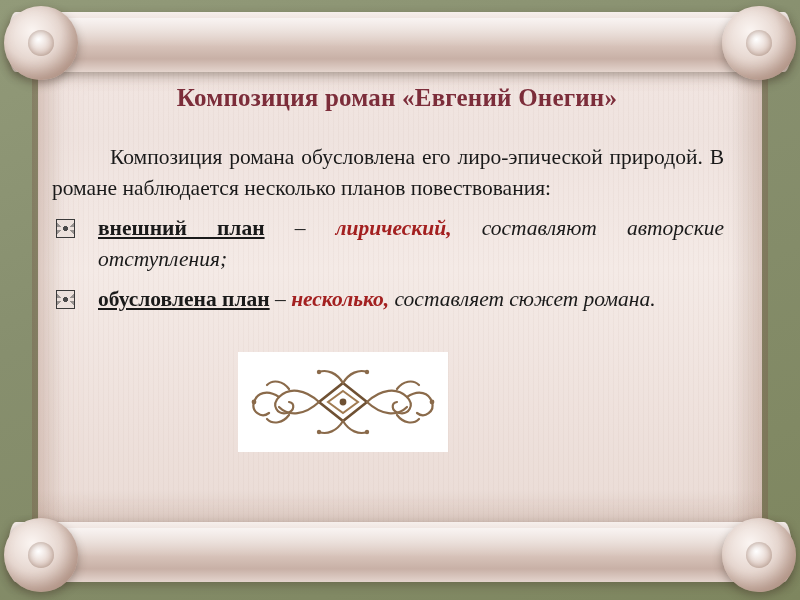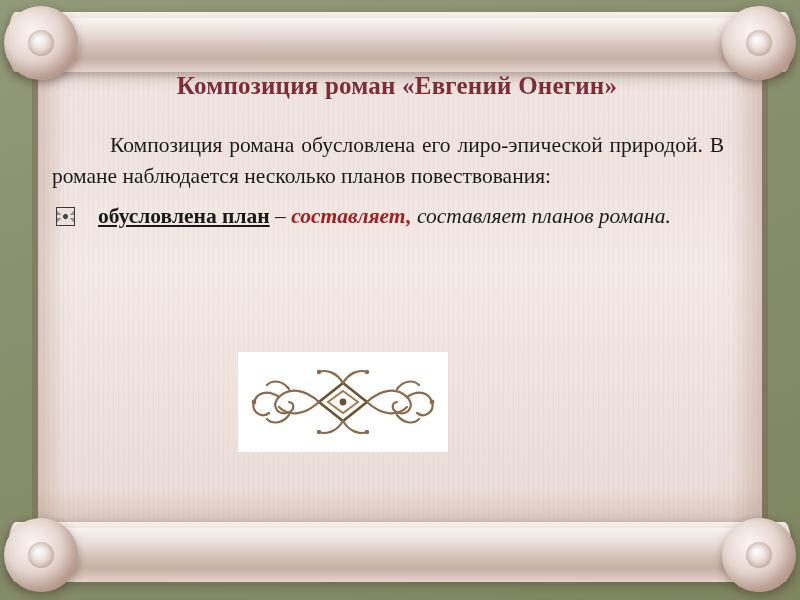--- a/index.html
+++ b/index.html
@@ -136,21 +136,21 @@
   
   .content {
     position: absolute;
     left: 52px;
     top: 72px;
     width: 690px;
     height: 450px;
   }
 
   .title {
-    margin: 0;
+    margin: 12px;
     text-align: center;
     font-size: 25px;
     font-weight: bold;
     color: #7c2d3a;
     letter-spacing: 0.2px;
   }
 
   .intro {
     margin: 30px 0 8px 0;
     font-size: 21.5px;
@@ -252,24 +252,28 @@
   </div>
 
   <div class="content">
 
     <h1 class="title">Композиция роман «Евгений Онегин»</h1>
 
     <p class="intro">Композиция романа обусловлена его лиро-эпической природой. В романе наблюдается несколько планов повествования:</p>
 
     <ul class="bullets">
 
-
       <li class="bullet">
         <span class="bullet-marker"></span>
-        <span class="b-strong">обусловлена план</span><span> – </span><span class="b-accent">составляет,</span><span class="b-tail"> составляет планов романа.</span>
+        <span class="b-strong">внешний план</span><span> – </span><span class="b-accent">лирический,</span><span class="b-tail"> составляют авторские отступления;</span>
+      </li>
+
+      <li class="bullet">
+        <span class="bullet-marker"></span>
+        <span class="b-strong">обусловлена план</span><span> – </span><span class="b-accent">несколько,</span><span class="b-tail"> составляет сюжет романа.</span>
       </li>
 
     </ul>
   </div>
 
   <div class="ornament">
     <svg width="196" height="86" viewBox="0 0 196 86" aria-hidden="true">
       <g fill="none" stroke="#8a6a4a" stroke-width="2.2" stroke-linecap="round">
 
         <path d="M98 24 L122 43 L98 62 L74 43 Z" stroke="#6f5133" stroke-width="2.6"></path>

